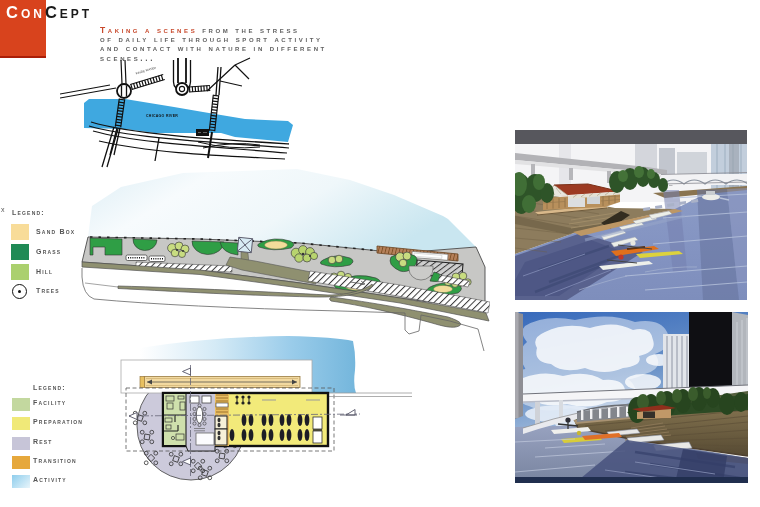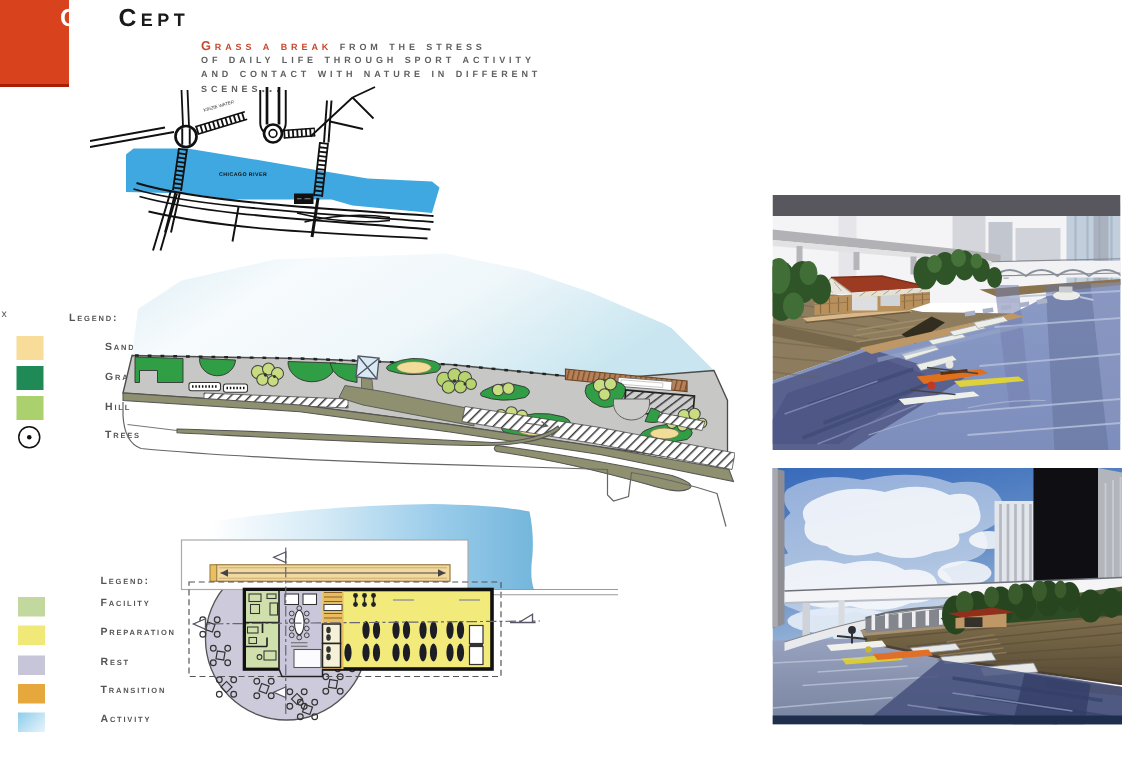--- a/index.html
+++ b/index.html
@@ -1,30 +1,30 @@
 <!DOCTYPE html>
 <html><head>
 <meta charset="utf-8">
 <style>
   html,body{margin:0;padding:0;}
   body{width:760px;height:507px;position:relative;background:#ffffff;overflow:hidden;
        font-family:"Liberation Sans", sans-serif;}
   .abs{position:absolute;}
-  .sc{font-variant:small-caps;margin-left:34px;}
+  .sc{font-variant:small-caps;}
 </style>
 </head>
 <body>
 
 <div class="abs" style="left:0;top:0;width:46px;height:56px;background:#d8431d;border-bottom:2px solid #aa1e08;"></div>
 
 <div class="abs sc" style="left:6px;top:3px;font-size:16.5px;letter-spacing:3px;color:#1a1a1a;font-weight:bold;">
 <span style="color:#ffffff;">Con</span>Cept</div>
 
 <div class="abs sc" style="left:100px;top:26px;font-size:8.5px;line-height:9.2px;letter-spacing:2.6px;color:#5f5f5f;font-weight:bold;white-space:nowrap;">
-<span style="color:#c8492c;">Grass a break </span>from the stress<br>
+<span style="color:#c8492c;">Taking a scenes </span>from the stress<br>
 of daily life through sport activity<br>
 and contact with nature in different<br>
 scenes...</div>
 
 <svg class="abs" style="left:60px;top:55px;" width="260" height="125" viewBox="0 0 260 125">
 
   <polygon points="24,48 29,44 65,44 114,52 143,57 185,64 228,66 233,70 228,87 175,82 161,78 95,78 65,74 24,73" fill="#3fa8e0"></polygon>
 
   <text x="86" y="62" font-size="3.5" font-weight="bold" fill="#111" letter-spacing="0.3">CHICAGO RIVER</text>
 

